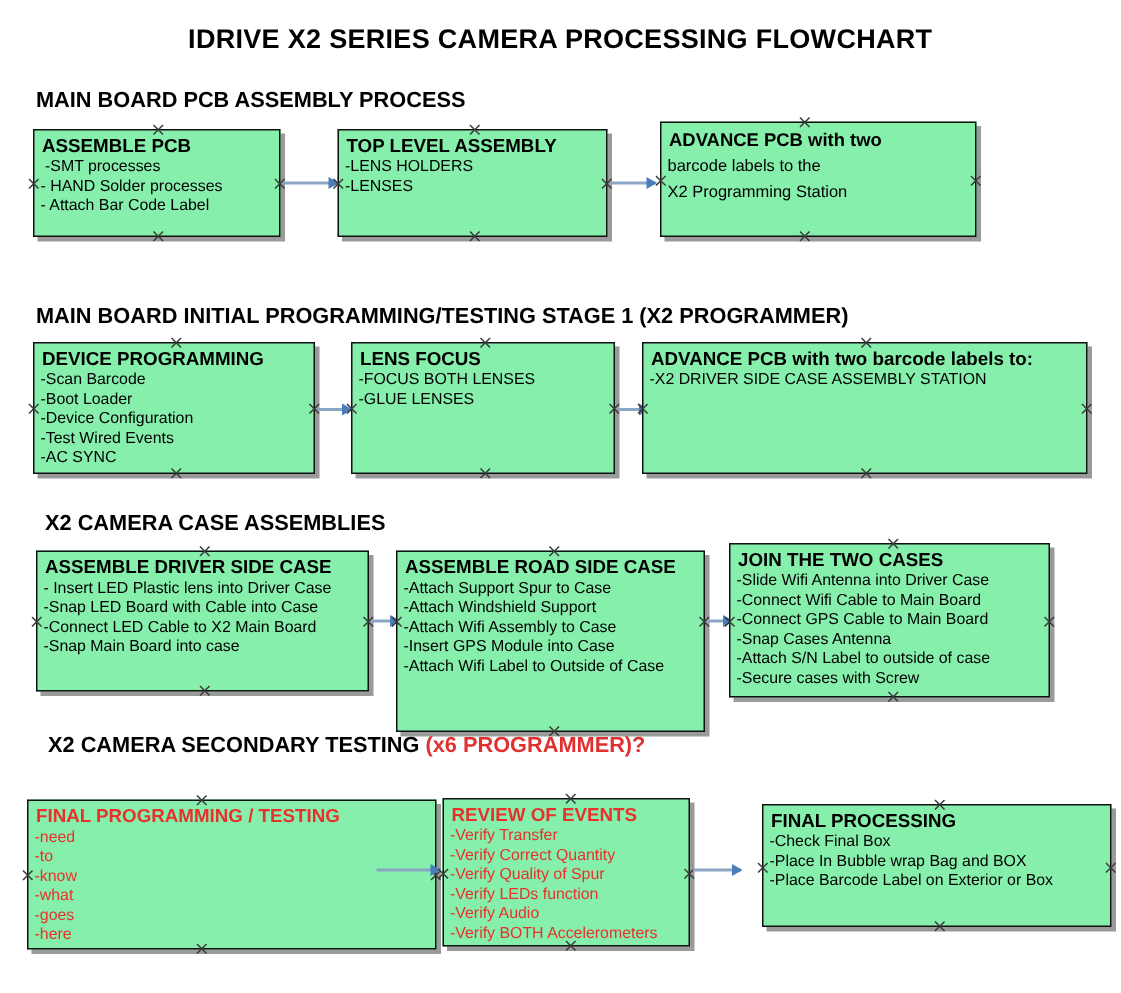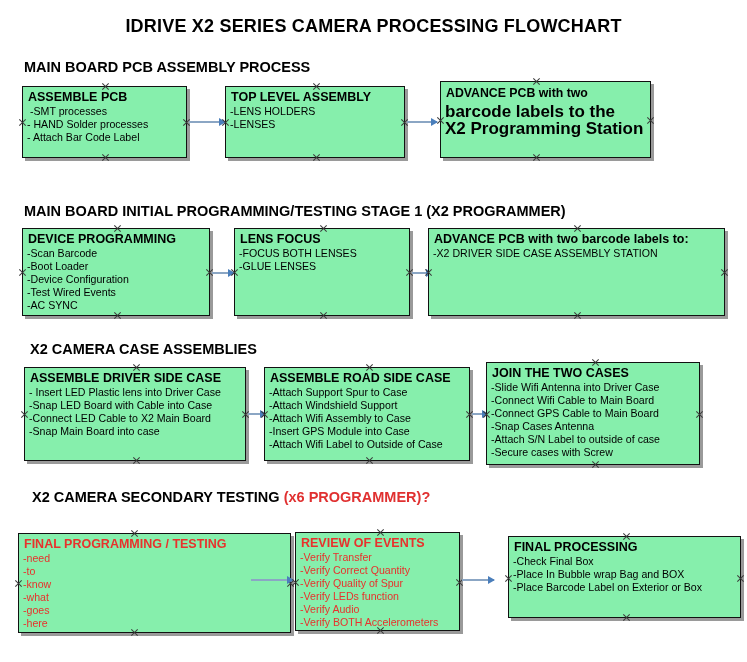--- a/index.html
+++ b/index.html
@@ -49,21 +49,21 @@
   }
   .box .bl{
     font-size:10.6px;
     line-height:13px;
     white-space:nowrap;
   }
   .box.red .bt{color:#e8312c;}
   .box.red .bl{color:#e8312c;}
 
   
-  .box.boldbody .bl{font-size:17px;font-weight:bold;line-height:17px;}
+  .box.boldbody .bl{font-size:11px;font-weight:normal;line-height:17px;}
 
   
   .hx{
     position:absolute;
     width:9px;height:9px;
     pointer-events:none;
   }
   .hx:before,.hx:after{
     content:"";position:absolute;left:0;top:4px;
     width:9px;height:1px;background:#3a3a3a;
@@ -197,21 +197,21 @@
     <span class="hx" style="left:107px;top:-5px;"></span>
     <span class="hx" style="left:107px;bottom:-5px;"></span>
     <span class="hx" style="left:-5px;top:42px;"></span>
     <span class="hx" style="right:-5px;top:42px;"></span>
   </div>
 
   <div class="conn" style="left:248px;top:413px;width:18px;">
     <span class="head"></span>
   </div>
 
-  <div class="box" style="left:264px;top:367px;width:206px;height:94px;">
+  <div class="box" style="left:264px;top:367px;width:206px;height:121px;">
     <div class="bt">ASSEMBLE ROAD SIDE CASE</div>
     <div class="bl">-Attach Support Spur to Case</div>
     <div class="bl">-Attach Windshield Support</div>
     <div class="bl">-Attach Wifi Assembly to Case</div>
     <div class="bl">-Insert GPS Module into Case</div>
     <div class="bl">-Attach Wifi Label to Outside of Case</div>
     <span class="hx" style="left:100px;top:-5px;"></span>
     <span class="hx" style="left:100px;bottom:-5px;"></span>
     <span class="hx" style="left:-5px;top:42px;"></span>
     <span class="hx" style="right:-5px;top:42px;"></span>

